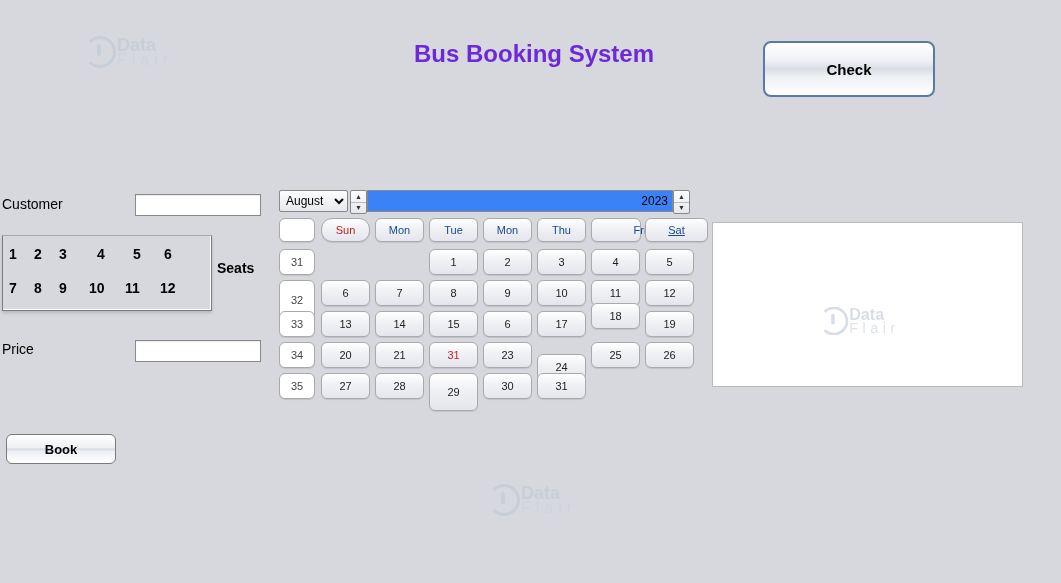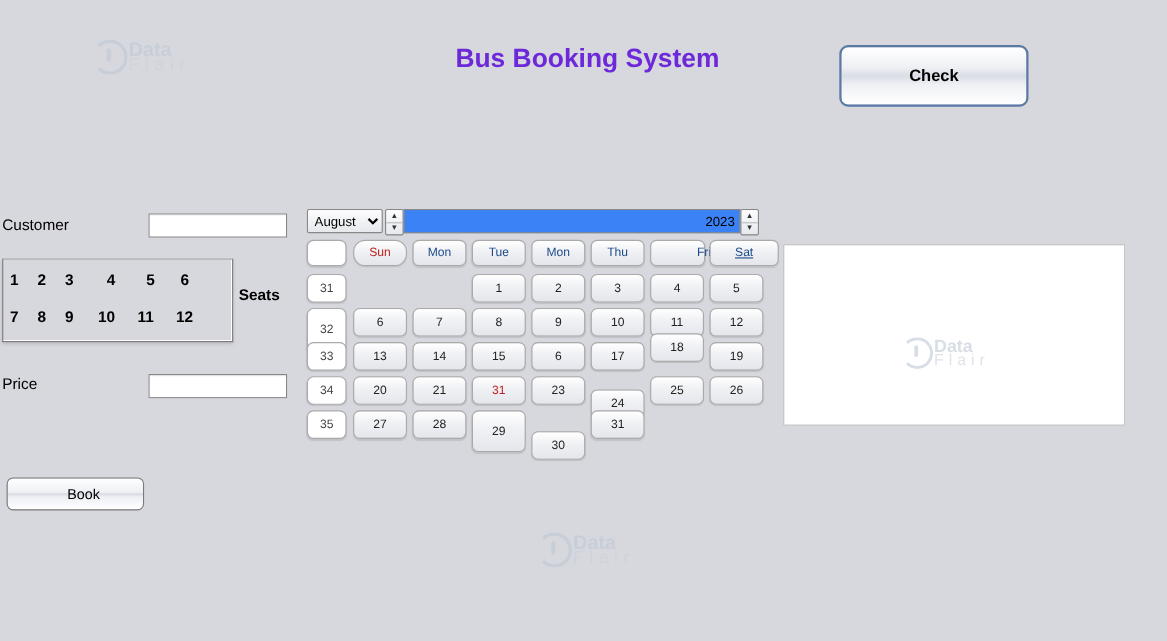--- a/index.html
+++ b/index.html
@@ -65,23 +65,23 @@
   .seat-cell { position: absolute; text-align: left; }
 
   
   .book-btn {
     width: 108px;
     height: 28px;
     border: 1px solid #7a7a7a;
     border-radius: 6px;
     background: linear-gradient(to bottom, #ffffff 0%, #eef0f4 45%, #d7dbe2 50%, #eef0f4 60%, #ffffff 100%);
     font-size: 13px;
-    font-weight: normal;
+    font-weight: bold;
     cursor: pointer;
-    display:flex;align-items:center;justify-content:center;padding-left:15px;
+    display:flex;align-items:center;justify-content:center;
   }
 
   
   .cal { }
 
   
   .month-sel {
     width: 69px;
     height: 22px;
     font-size: 12px;
@@ -275,21 +275,21 @@
       <div class="daycell abs" style="left: 96px; top: 152px; width: 49px; height: 26px;">21</div>
       <div class="daycell abs today" style="left: 150px; top: 152px; width: 49px; height: 26px;">31</div>
       <div class="daycell abs" style="left: 204px; top: 152px; width: 49px; height: 26px;">23</div>
       <div class="daycell abs" style="left: 258px; top: 152px; width: 49px; height: 26px; margin-top: 12px;">24</div>
       <div class="daycell abs" style="left: 312px; top: 152px; width: 49px; height: 26px;">25</div>
       <div class="daycell abs" style="left: 366px; top: 152px; width: 49px; height: 26px;">26</div>
       <div class="wkcell abs" style="left: 0px; top: 183px; width: 36px; height: 26px;">35</div>
       <div class="daycell abs" style="left: 42px; top: 183px; width: 49px; height: 26px;">27</div>
       <div class="daycell abs" style="left: 96px; top: 183px; width: 49px; height: 26px;">28</div>
       <div class="daycell abs" style="left: 150px; top: 183px; width: 49px; height: 38px;">29</div>
-      <div class="daycell abs" style="left: 204px; top: 183px; width: 49px; height: 26px; margin-top: 19px;">30</div>
+      <div class="daycell abs" style="left: 204px; top: 183px; width: 49px; height: 26px;">30</div>
       <div class="daycell abs" style="left: 258px; top: 183px; width: 49px; height: 26px;">31</div>
     </div>
 </div>
 
 <div class="result-box abs" style="left:712px; top:222px;">
   <div class="watermark abs" style="left:102px; top:82px; transform:scale(0.9);">
     <span class="wm-icon"></span>
     <span class="wm-text"><span>Data</span><small>Flair</small></span>
   </div>
 </div>

